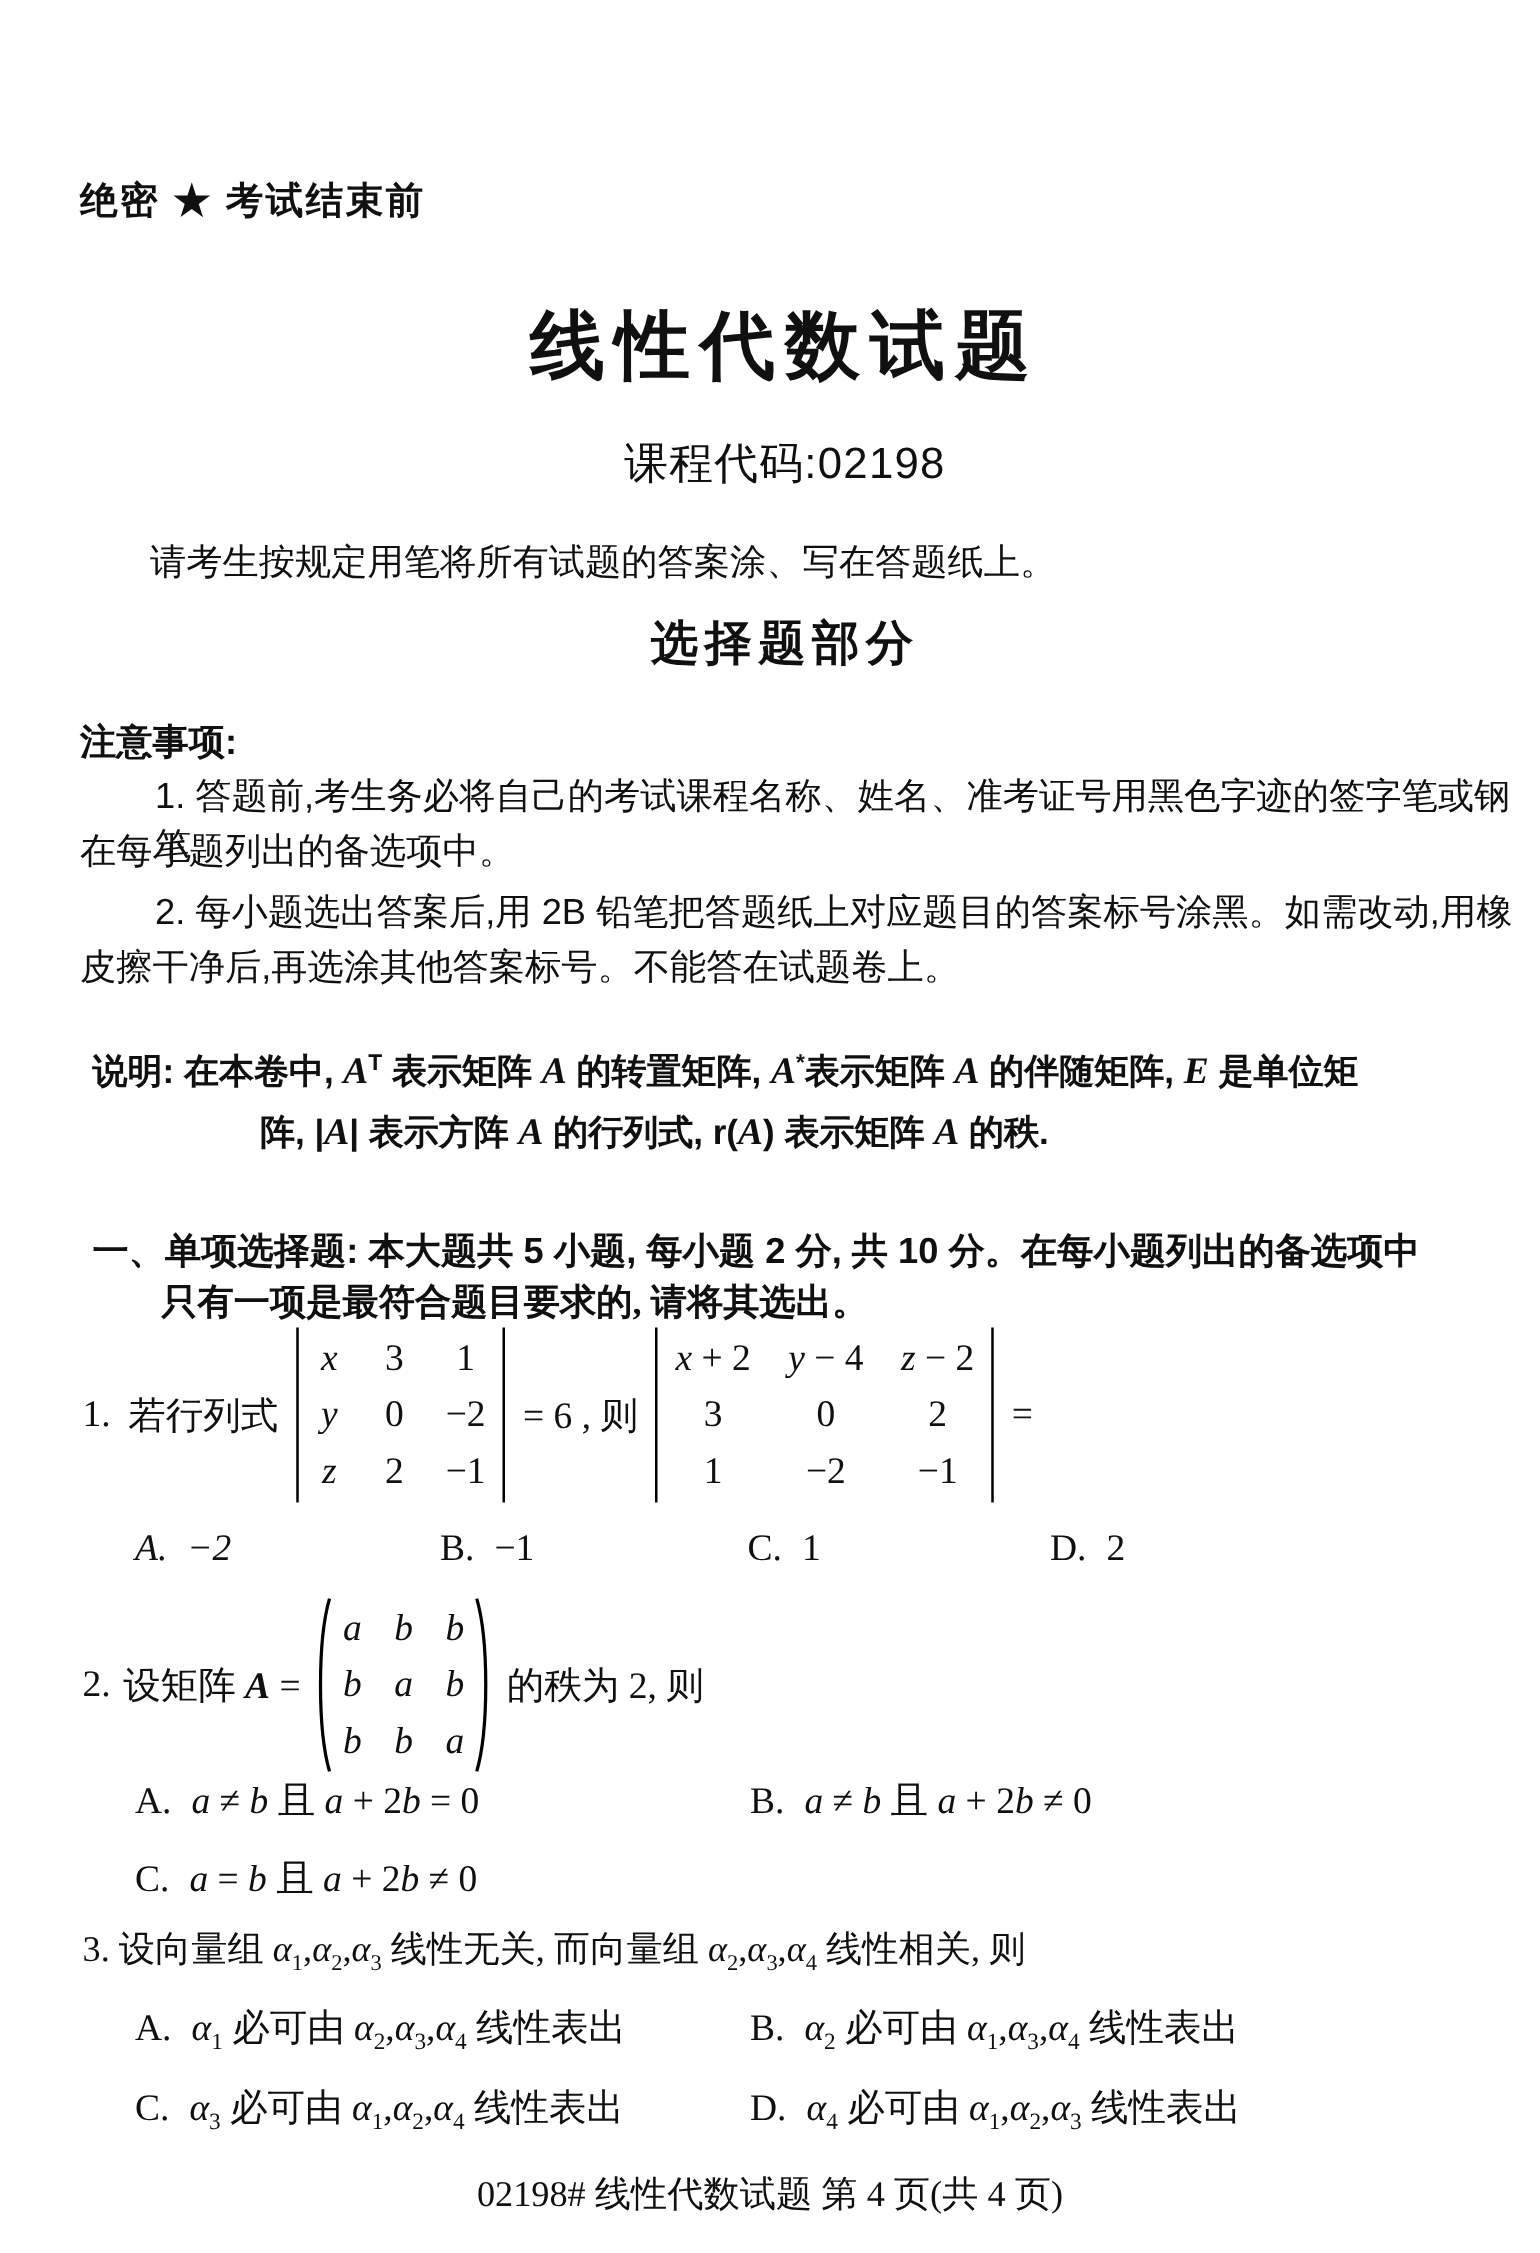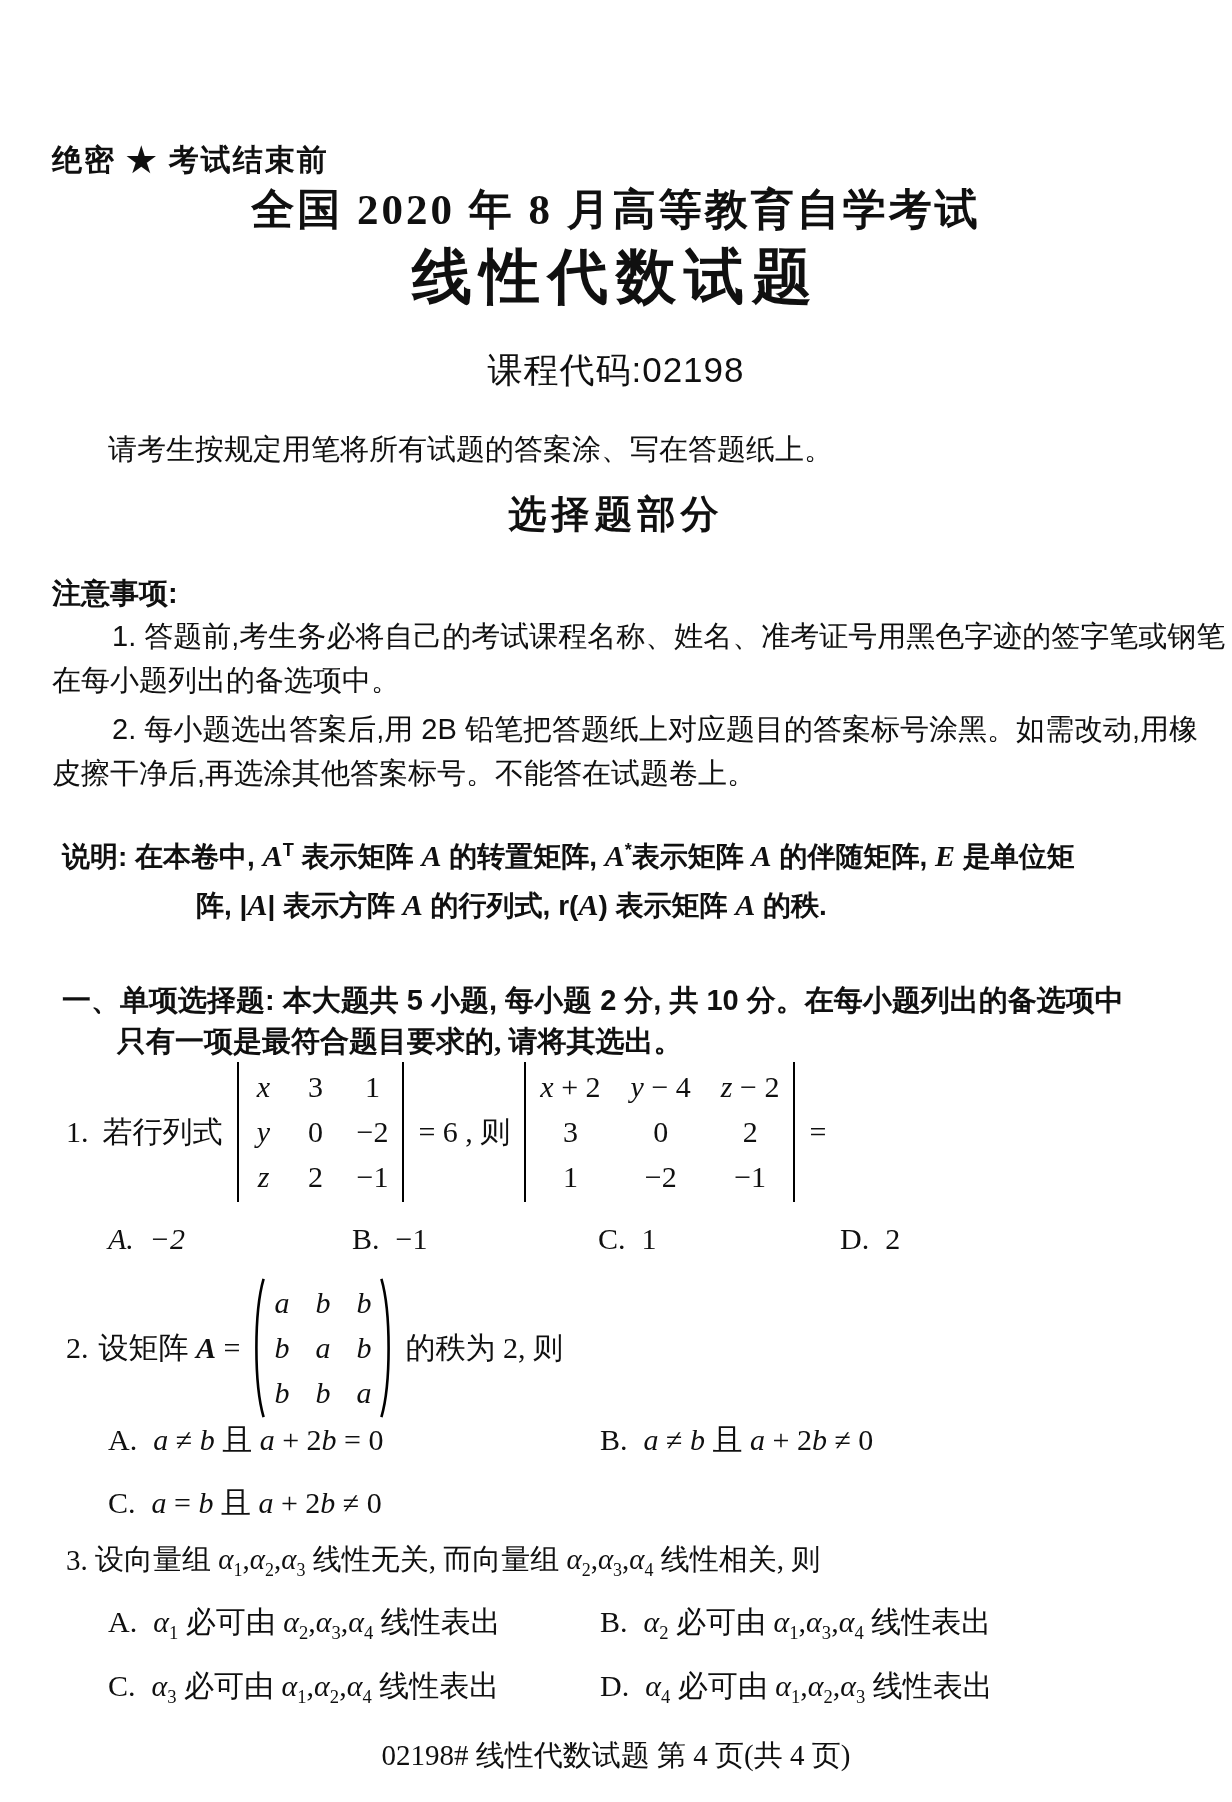--- a/index.html
+++ b/index.html
@@ -1,20 +1,20 @@
 <!DOCTYPE html>
 <html><head>
 <meta charset="utf-8">
 <style>
   html,body{margin:0;padding:0;background:#ffffff;}
   .page{position:relative;width:1232px;height:1802px;background:#ffffff;color:#101010;
         font-family:"Liberation Serif",serif;overflow:hidden;}
   .abs{position:absolute;}
   .ctr{left:0;width:100%;text-align:center;}
-  .sans{font-family:"Liberation Sans",sans-serif;}
+  .sans{font-family:"Liberation Sans",sans-serif;margin-left:12px;}
   
   .kicker{top:140px;left:52px;font-weight:700;font-size:30px;letter-spacing:2px;}
   .exam-title{top:181px;font-size:43px;font-weight:600;letter-spacing:3px;}
   .paper-title{top:237px;font-size:60px;font-weight:800;letter-spacing:8px;}
   .course-code{top:347px;font-size:35px;font-weight:400;letter-spacing:1px;}
   .instruction{top:430px;left:108px;font-size:29px;}
   .part-heading{top:489px;font-size:38px;font-weight:700;letter-spacing:5px;}
   
   .notice-title{top:574px;left:52px;font-size:29px;font-weight:700;}
   .n1a{top:617px;left:112px;}  .n1b{top:661px;left:52px;}
@@ -51,21 +51,20 @@
   
   .footer{top:1736px;font-size:29px;}
   i{font-style:italic;}
 </style>
 </head>
 <body>
 
 <div class="page">
 
   <div class="abs sans kicker">绝密 ★ 考试结束前</div>
-  <div class="abs ctr exam-title">全国 2020 年 8 月高等教育自学考试</div>
   <div class="abs ctr sans paper-title">线性代数试题</div>
   <div class="abs ctr sans course-code">课程代码:02198</div>
   <div class="abs sans instruction">请考生按规定用笔将所有试题的答案涂、写在答题纸上。</div>
   <div class="abs ctr sans part-heading">选择题部分</div>
 
   <div class="abs sans notice-title">注意事项:</div>
   <div class="abs sans nline n1a">1. 答题前,考生务必将自己的考试课程名称、姓名、准考证号用黑色字迹的签字笔或钢笔</div>
   <div class="abs sans nline n1b">在每小题列出的备选项中。</div>
   <div class="abs sans nline n2a">2. 每小题选出答案后,用 2B 铅笔把答题纸上对应题目的答案标号涂黑。如需改动,用橡</div>
   <div class="abs sans nline n2b">皮擦干净后,再选涂其他答案标号。不能答在试题卷上。</div>

